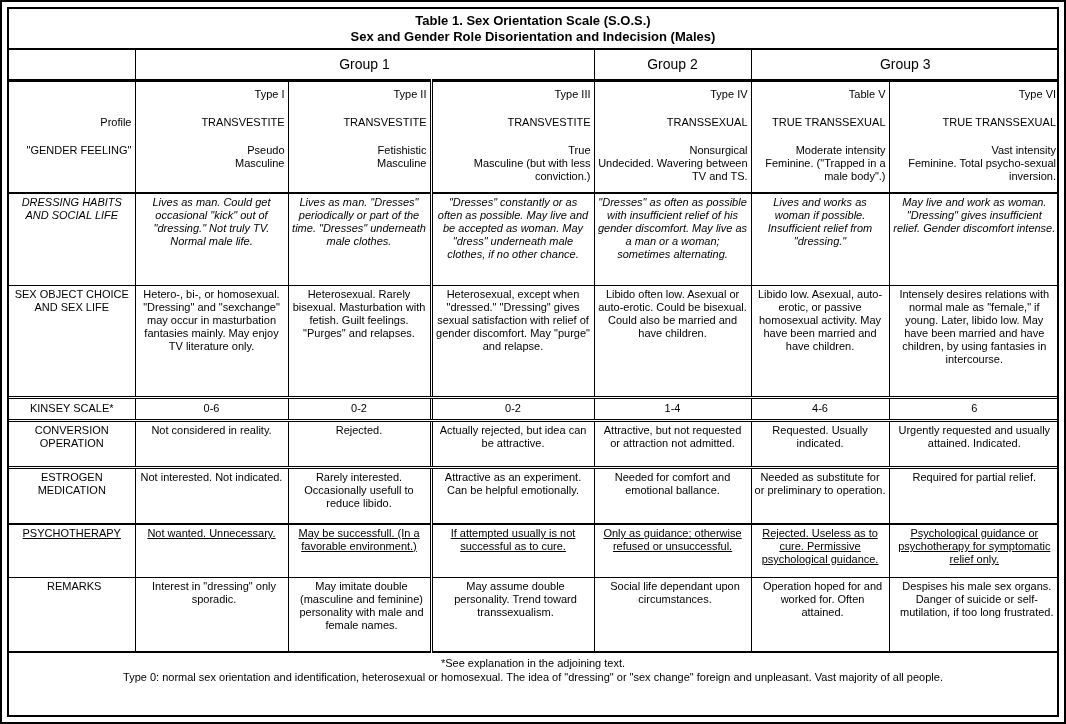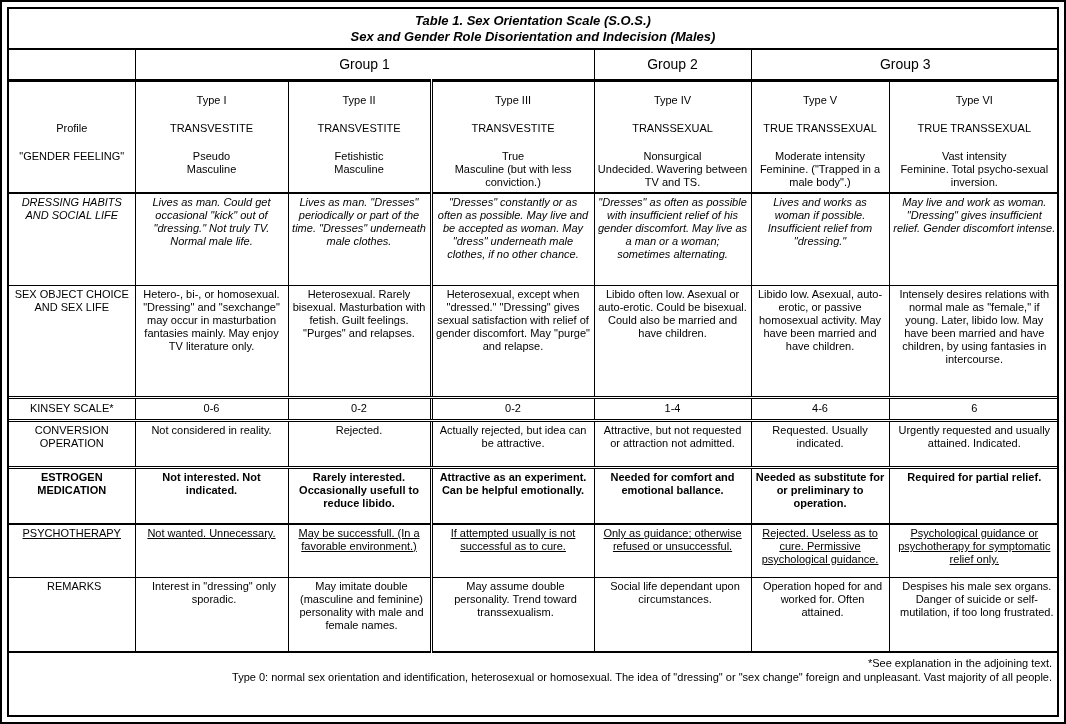--- a/index.html
+++ b/index.html
@@ -11,51 +11,51 @@
   }
   .frame {
     width: 100%; height: 100%; box-sizing: border-box;
     border: 2px solid #000;
     display: flex; flex-direction: column;
   }
   .title-block {
     border-bottom: 2px solid #000;
     text-align: center; padding: 4px 0 3px;
   }
-  .title-line { font-size: 13px; line-height: 16px; font-weight: bold; font-style: italic; }
+  .title-line { font-size: 13px; line-height: 16px; font-weight: bold; }
 
   table { width: 100%; border-collapse: collapse; table-layout: fixed; }
   td {
     border: 1px solid #000;
     font-size: 11px; line-height: 13px;
     text-align: center; vertical-align: top;
     padding: 2px 3px; box-sizing: border-box;
     overflow: hidden; word-wrap: break-word;
   }
   td:first-child { border-left: 0; }
   td:last-child { border-right: 0; }
   tr.group-row td { border-top: 0; border-bottom: 3px solid #000; height: 30px; vertical-align: middle; font-size: 14px; }
-  tr.profile-row td { border-bottom: 2px solid #000; height: 113px; padding-top: 12px; }
+  tr.profile-row td { border-bottom: 2px solid #000; height: 113px; padding-top: 6px; text-align: right; }
   tr.r-dressing td { height: 92px; font-style: italic; }
   tr.r-sexobj td { border-bottom: 3px double #000; height: 112px; }
   tr.r-kinsey td { border-bottom: 3px double #000; height: 23px; vertical-align: middle; padding-top: 0; padding-bottom: 0; }
   tr.r-conversion td { border-bottom: 3px double #000; height: 47px; }
-  tr.r-estrogen td { border-bottom: 2px solid #000; height: 57px; font-weight: bold; }
+  tr.r-estrogen td { border-bottom: 2px solid #000; height: 57px; }
   tr.r-psycho td { height: 53px; text-decoration: underline; }
   tr.r-remarks td { border-bottom: 2px solid #000; height: 75px; padding-left: 8px; }
   td.dbl { border-left: 3px double #000; }
 
   .profile-row .pc, .profile-row .ps { margin-top: 15px; }
   .profile-row .pf { }
   .plabel .l1 { margin-top: 28px; }
   .plabel .l2 { margin-top: 15px; }
 
   .footer {
     flex: 1; padding: 3px 5px 0;
-    font-size: 11px; line-height: 14px; text-align: right;
+    font-size: 11px; line-height: 14px; text-align: center;
   }
 </style>
 </head>
 <body>
 
 <div class="frame">
 
   <div class="title-block">
     <div class="title-line">Table 1. Sex Orientation Scale (S.O.S.)</div>
     <div class="title-line">Sex and Gender Role Disorientation and Indecision (Males)</div>
@@ -103,21 +103,21 @@
         <div class="ps">True</div>
         <div class="pf">Masculine (but with less conviction.)</div>
       </td>
       <td>
         <div class="pt">Type IV</div>
         <div class="pc">TRANSSEXUAL</div>
         <div class="ps">Nonsurgical</div>
         <div class="pf">Undecided. Wavering between TV and TS.</div>
       </td>
       <td>
-        <div class="pt">Type V</div>
+        <div class="pt">Table V</div>
         <div class="pc">TRUE TRANSSEXUAL</div>
         <div class="ps">Moderate intensity</div>
         <div class="pf">Feminine. ("Trapped in a male body".)</div>
       </td>
       <td>
         <div class="pt">Type VI</div>
         <div class="pc">TRUE TRANSSEXUAL</div>
         <div class="ps">Vast intensity</div>
         <div class="pf">Feminine. Total psycho-sexual inversion.</div>
       </td>

